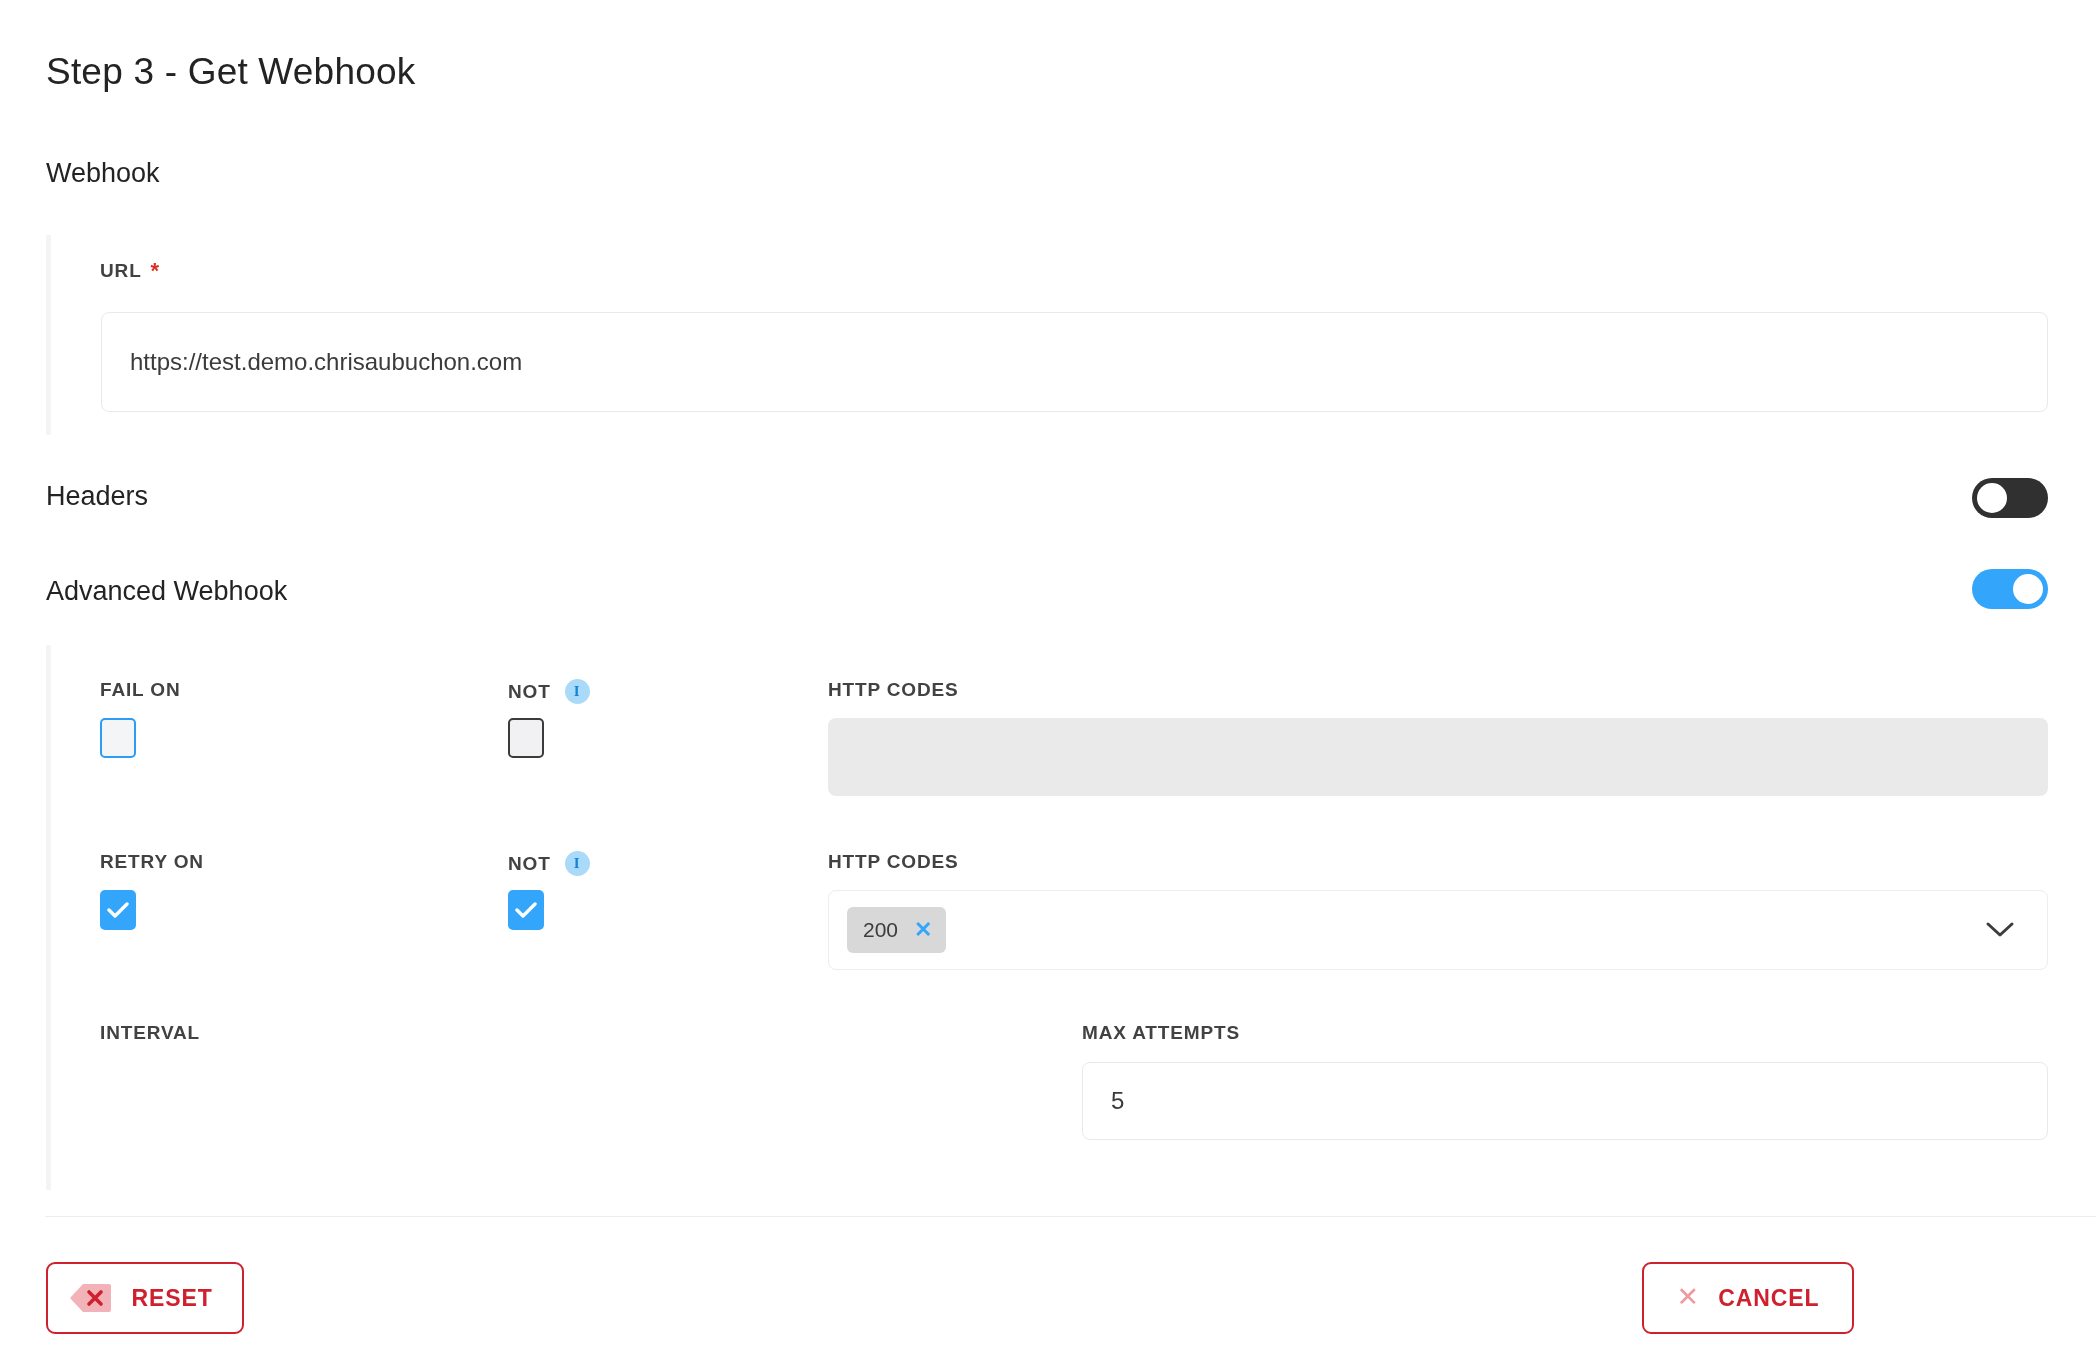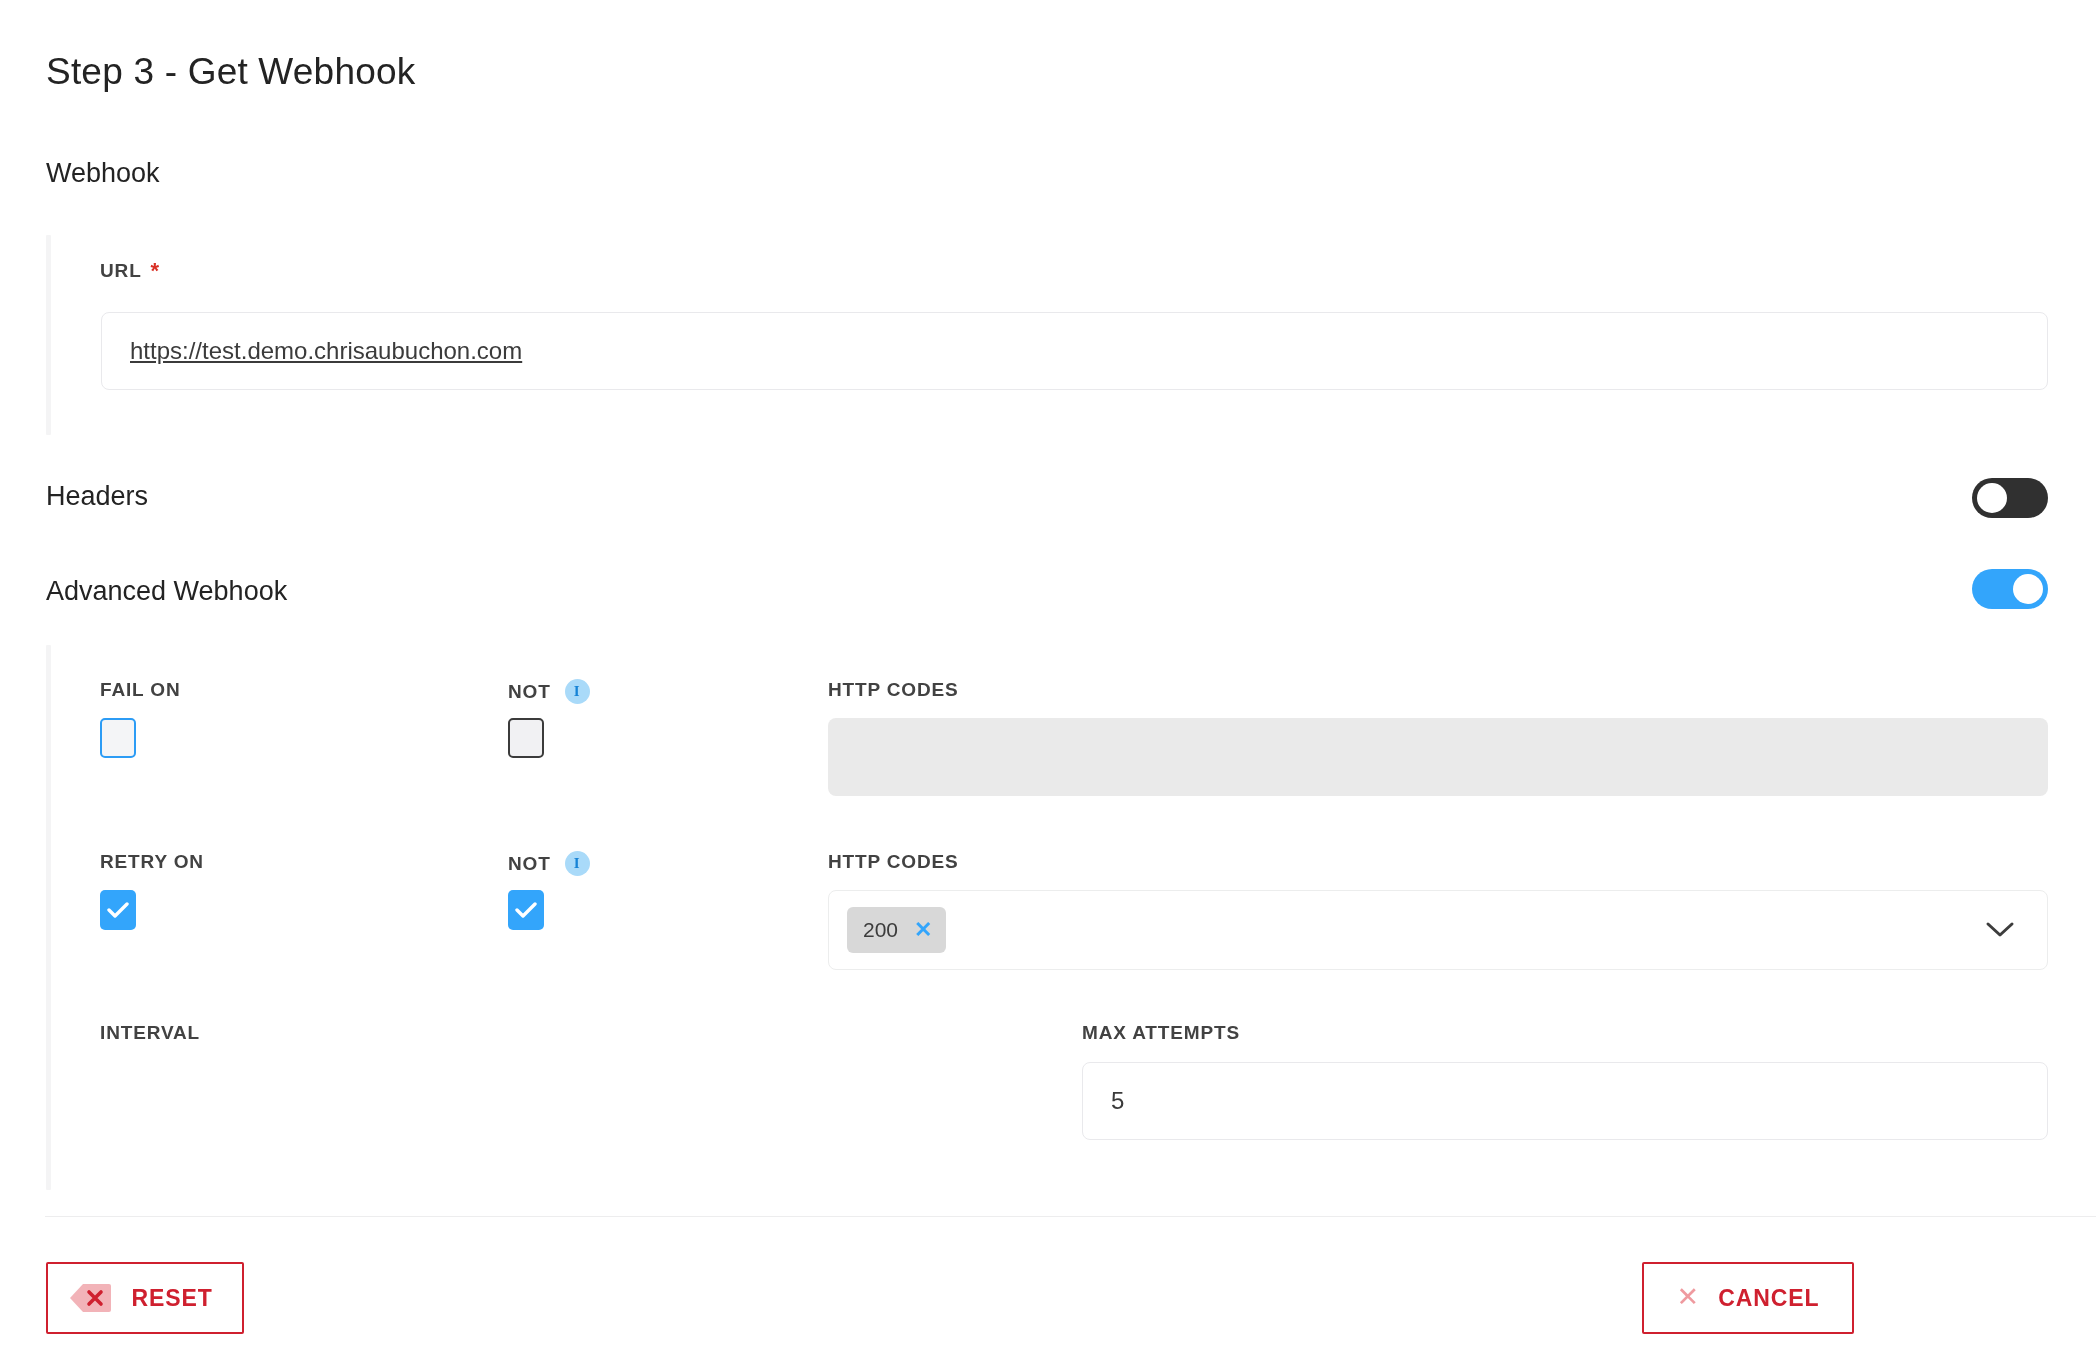--- a/index.html
+++ b/index.html
@@ -85,22 +85,21 @@
     outline: none;
   }
   .text-input::placeholder { color: #a9a9b0; }
 
   #url-label { position: absolute; left: 100px; top: 258px; }
   #url-input {
     position: absolute;
     left: 101px;
     top: 312px;
     width: 1947px;
-    height: 78px;
-    text-decoration: underline;
+    height: 100px;
   }
 
   
   .toggle {
     position: absolute;
     width: 76px;
     height: 40px;
     border-radius: 20px;
     cursor: pointer;
   }
@@ -250,21 +249,21 @@
     height: 1px;
     background: #ededee;
   }
 
   .btn {
     position: absolute;
     box-sizing: border-box;
     display: flex;
     align-items: center;
     justify-content: center;
-    border-radius: 2px;
+    border-radius: 9px;
     font-size: 23px;
     font-weight: 700;
     letter-spacing: 0.9px;
     cursor: pointer;
     user-select: none;
     font-family: "Liberation Sans", sans-serif;
   }
 
   #btn-reset {
     left: 46px;

